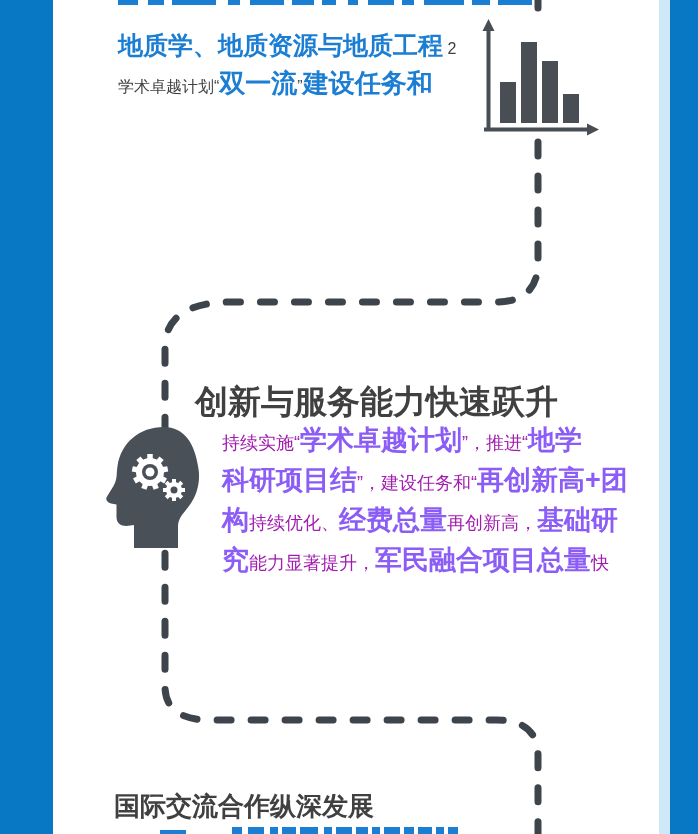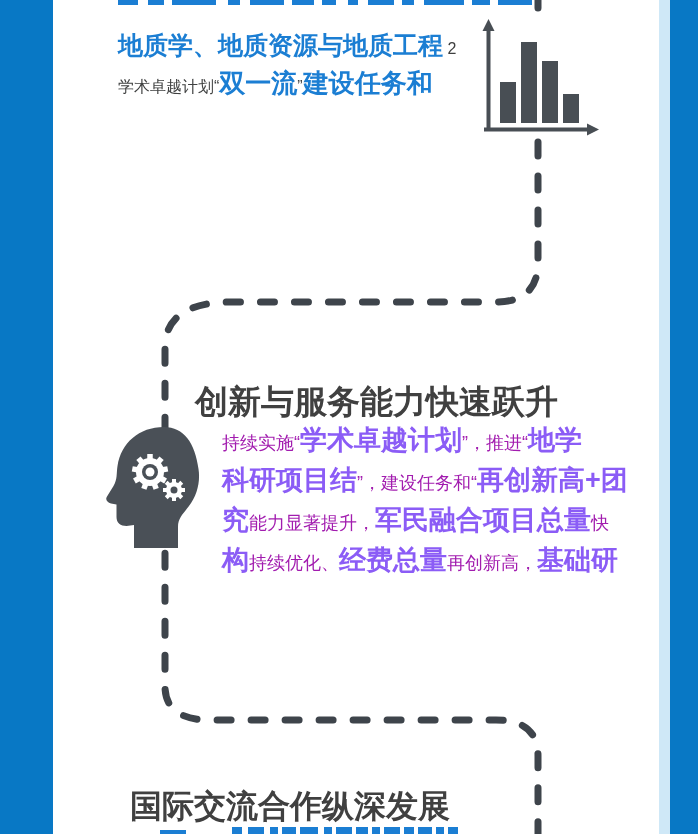--- a/index.html
+++ b/index.html
@@ -25,21 +25,21 @@
   .st-head{font-size:25px;font-weight:bold;color:#1b7ed3;letter-spacing:0px;}
   .st-norm{font-size:16px;color:#3f4040;}
   .st-em{font-size:26px;font-weight:bold;color:#1b7ed3;}
   .st-norm2{font-size:18px;color:#a21caf;}
   .st-em2{font-size:27px;font-weight:bold;color:#8b5cf6;}
 
   .red-heading{
     position:absolute;z-index:3;font-weight:bold;color:#404040;white-space:nowrap;margin-top:10px;
   }
   #innovation-heading{left:195px;top:372px;font-size:33px;line-height:40px;}
-  #international-heading{left:130px;top:774px;font-size:32px;line-height:44px;}
+  #international-heading{left:114px;top:774px;font-size:26px;line-height:44px;}
 
   .icon-abs{position:absolute;z-index:2;}
 </style>
 </head>
 <body>
 
 <div id="page">
 
   <div class="left-bar"></div>
   <div class="right-strip"></div>
@@ -121,22 +121,22 @@
           </g>
         <circle cx="70" cy="66" r="8"></circle>
       </g>
       <circle cx="70" cy="66" r="3.5" fill="#4a5057"></circle>
     </g>
   </svg>
 
   <div id="para2" class="para" style="left:222px;top:420px;">
       <div class="p2-line"><span class="st-norm2">持续实施“</span><span class="st-em2">学术卓越计划</span><span class="st-norm2">”，推进“</span><span class="st-em2">地学</span></div>
       <div class="p2-line"><span class="st-em2">科研项目结</span><span class="st-norm2">”，建设任务和“</span><span class="st-em2">再创新高+团</span></div>
+      <div class="p2-line"><span class="st-em2">构</span><span class="st-norm2">持续优化、</span><span class="st-em2">经费总量</span><span class="st-norm2">再创新高，</span><span class="st-em2">基础研</span></div>
       <div class="p2-line"><span class="st-em2">究</span><span class="st-norm2">能力显著提升，</span><span class="st-em2">军民融合项目总量</span><span class="st-norm2">快</span></div>
-      <div class="p2-line"><span class="st-em2">构</span><span class="st-norm2">持续优化、</span><span class="st-em2">经费总量</span><span class="st-norm2">再创新高，</span><span class="st-em2">基础研</span></div>
     </div>
 
   <div id="international-heading" class="red-heading">国际交流合作纵深发展</div>
 
   <div>
     <div class="frag" style="left:160px;top:830px;width:26px;height:4px"></div>
     <div class="frag" style="left:232px;top:827px;width:10px;height:7px"></div>
     <div class="frag" style="left:248px;top:827px;width:16px;height:7px"></div>
     <div class="frag" style="left:270px;top:827px;width:8px;height:7px"></div>
     <div class="frag" style="left:282px;top:827px;width:14px;height:7px"></div>

